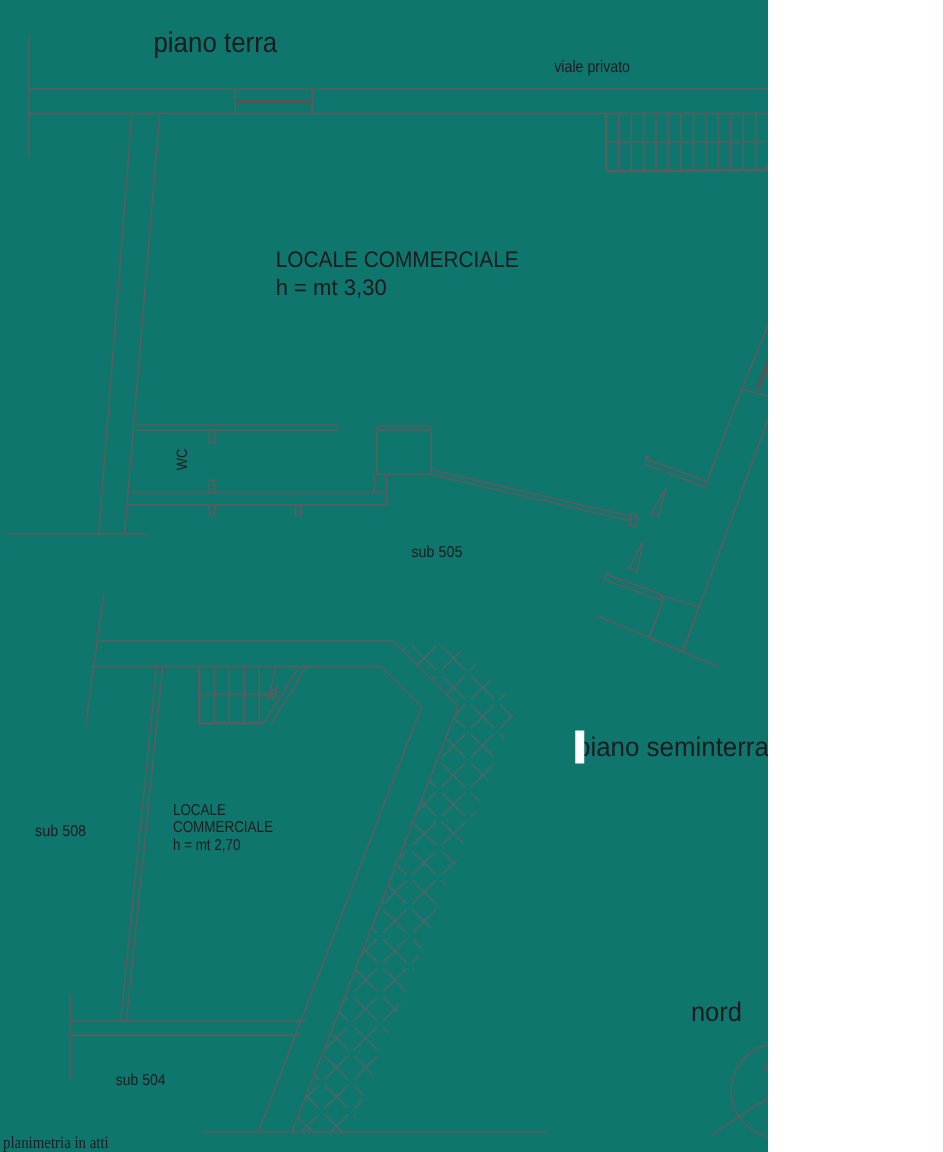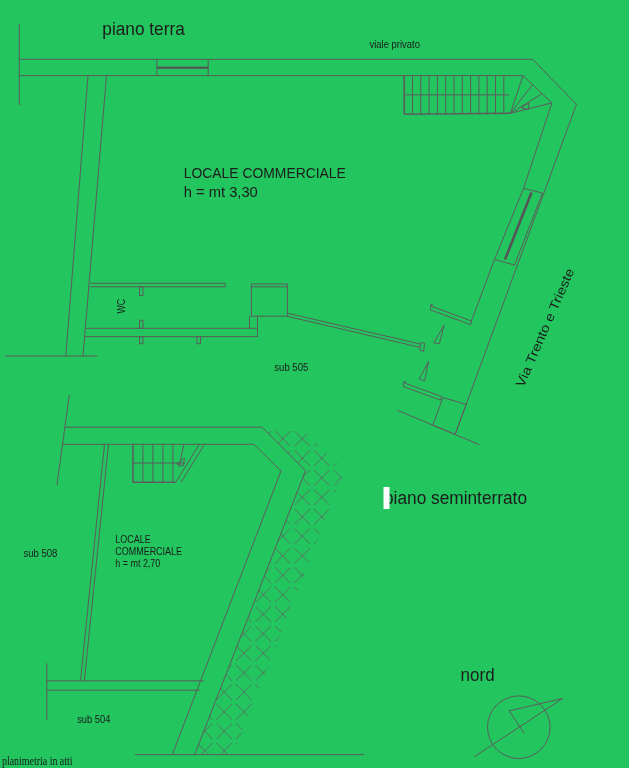--- a/index.html
+++ b/index.html
@@ -1,16 +1,16 @@
 <!DOCTYPE html>
 <html><head>
 <meta charset="utf-8">
 <style>
   html,body{margin:0;padding:0;background:#ffffff;}
-  .page{width:629px;height:768px;position:relative;background:#22c55e;overflow:hidden;}
+  .page{width:512px;height:768px;position:relative;background:#0f766e;overflow:hidden;}
   text{font-family:"Liberation Sans", sans-serif;fill:#1c1c1c;}
 </style>
 </head>
 <body>
 <div class="page">
 <svg width="629" height="768" viewBox="0 0 629 768" xmlns="http://www.w3.org/2000/svg">
 <defs>
   <pattern id="xh" patternUnits="userSpaceOnUse" width="19.5" height="19.5">
     <path d="M2,2 L17.5,17.5 M17.5,2 L2,17.5" stroke="#606060" stroke-width="0.8" fill="none"></path>
   </pattern>

